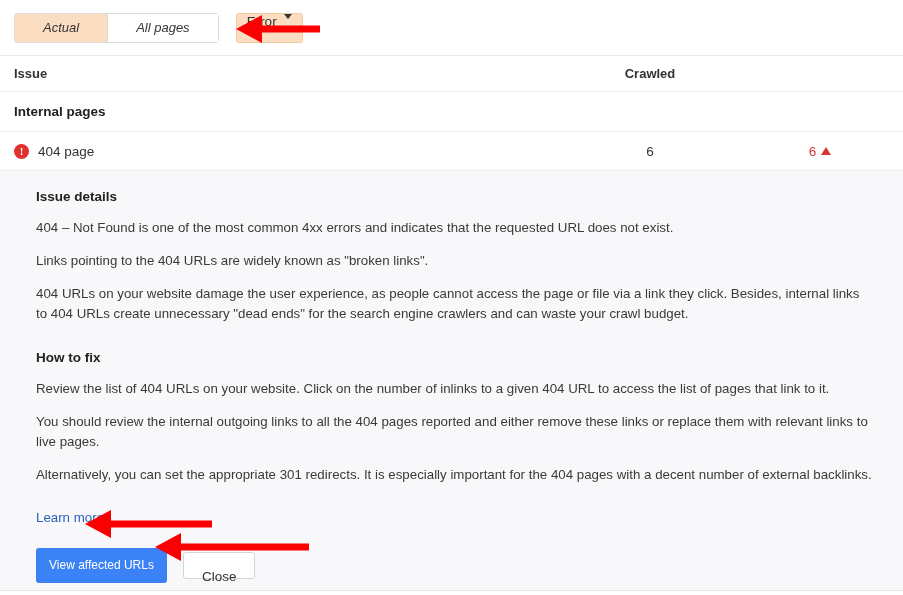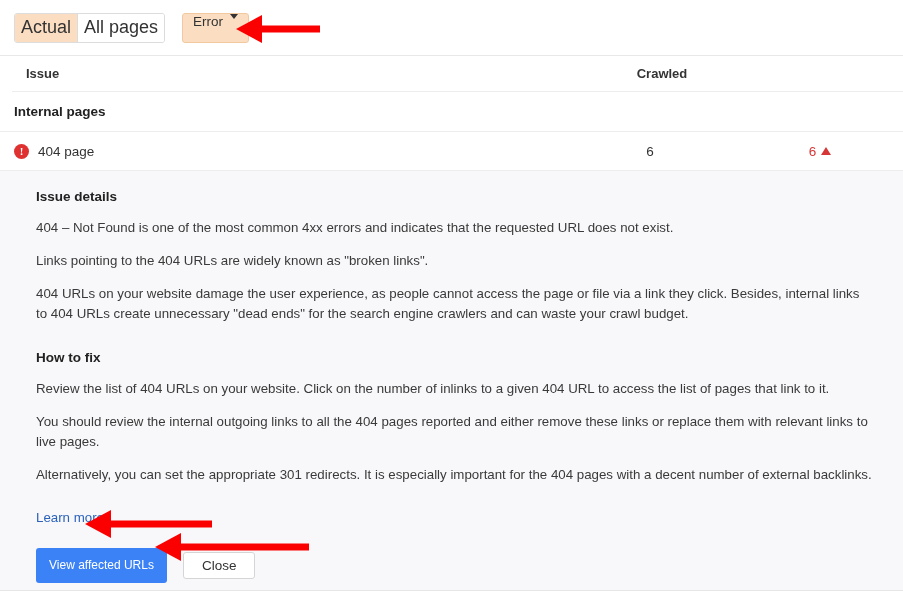--- a/index.html
+++ b/index.html
@@ -30,26 +30,27 @@
   .seg-group {
     display: flex;
     border: 1px solid #dcdcdc;
     border-radius: 3px;
     overflow: hidden;
     height: 28px;
   }
   .seg-btn {
     display: flex;
     align-items: center;
-    padding: 0 6px;
-    font-size: 18px;
+    padding: 0 28px;
+    font-size: 13px;
     color: #333;
     background: #ffffff;
     cursor: pointer;
     white-space: nowrap;
+    font-style: italic;
   }
   .seg-btn.active {
     background: #fbdec2;
   }
   .seg-divider {
     width: 1px;
     background: #dcdcdc;
   }
   .dropdown-btn {
     margin-left: 17px;
@@ -77,21 +78,20 @@
   
   .table-head {
     height: 36px;
     display: flex;
     align-items: center;
     border-bottom: 1px solid #ededed;
     font-size: 13px;
     font-weight: bold;
     color: #333;
     box-sizing: border-box;
-    margin-left: 12px;
   }
   .row {
     display: flex;
     align-items: center;
     box-sizing: border-box;
   }
   .group-row {
     height: 40px;
     border-bottom: 1px solid #ededed;
     font-size: 13.5px;
@@ -198,21 +198,21 @@
     cursor: pointer;
     font-family: "Liberation Sans", sans-serif;
   }
   .btn-secondary {
     margin-left: 16px;
     background: #ffffff;
     color: #333333;
     font-size: 13.5px;
     border: 1px solid #d5d5d5;
     border-radius: 3px;
-    padding: 0 18px;
+    padding: 11px 18px;
     height: 27px;
     line-height: 25px;
     cursor: pointer;
     font-family: "Liberation Sans", sans-serif;
   }
 
   
   .arrow {
     position: absolute;
     pointer-events: none;

